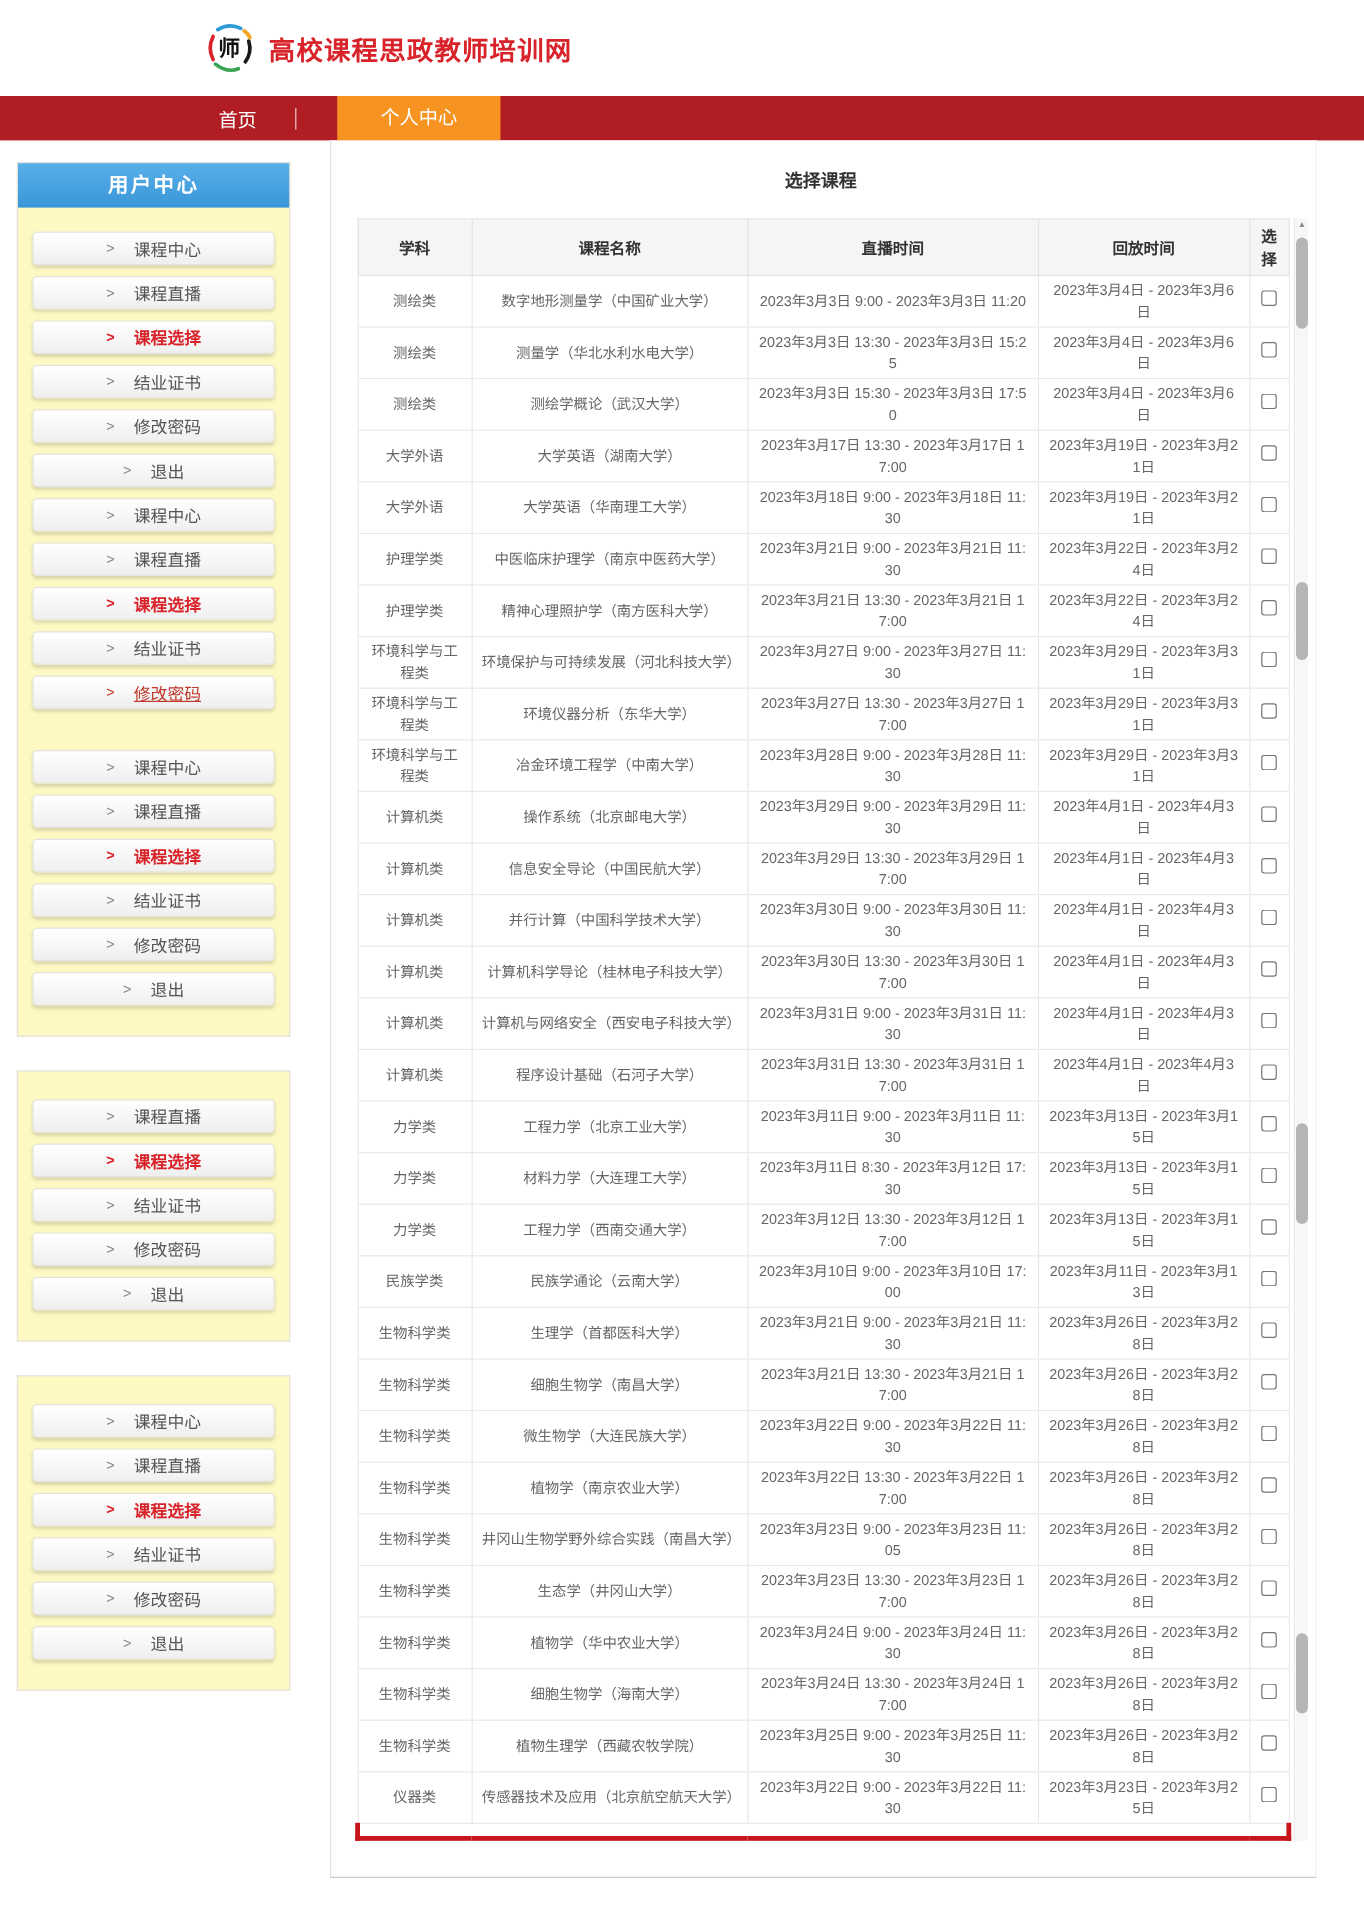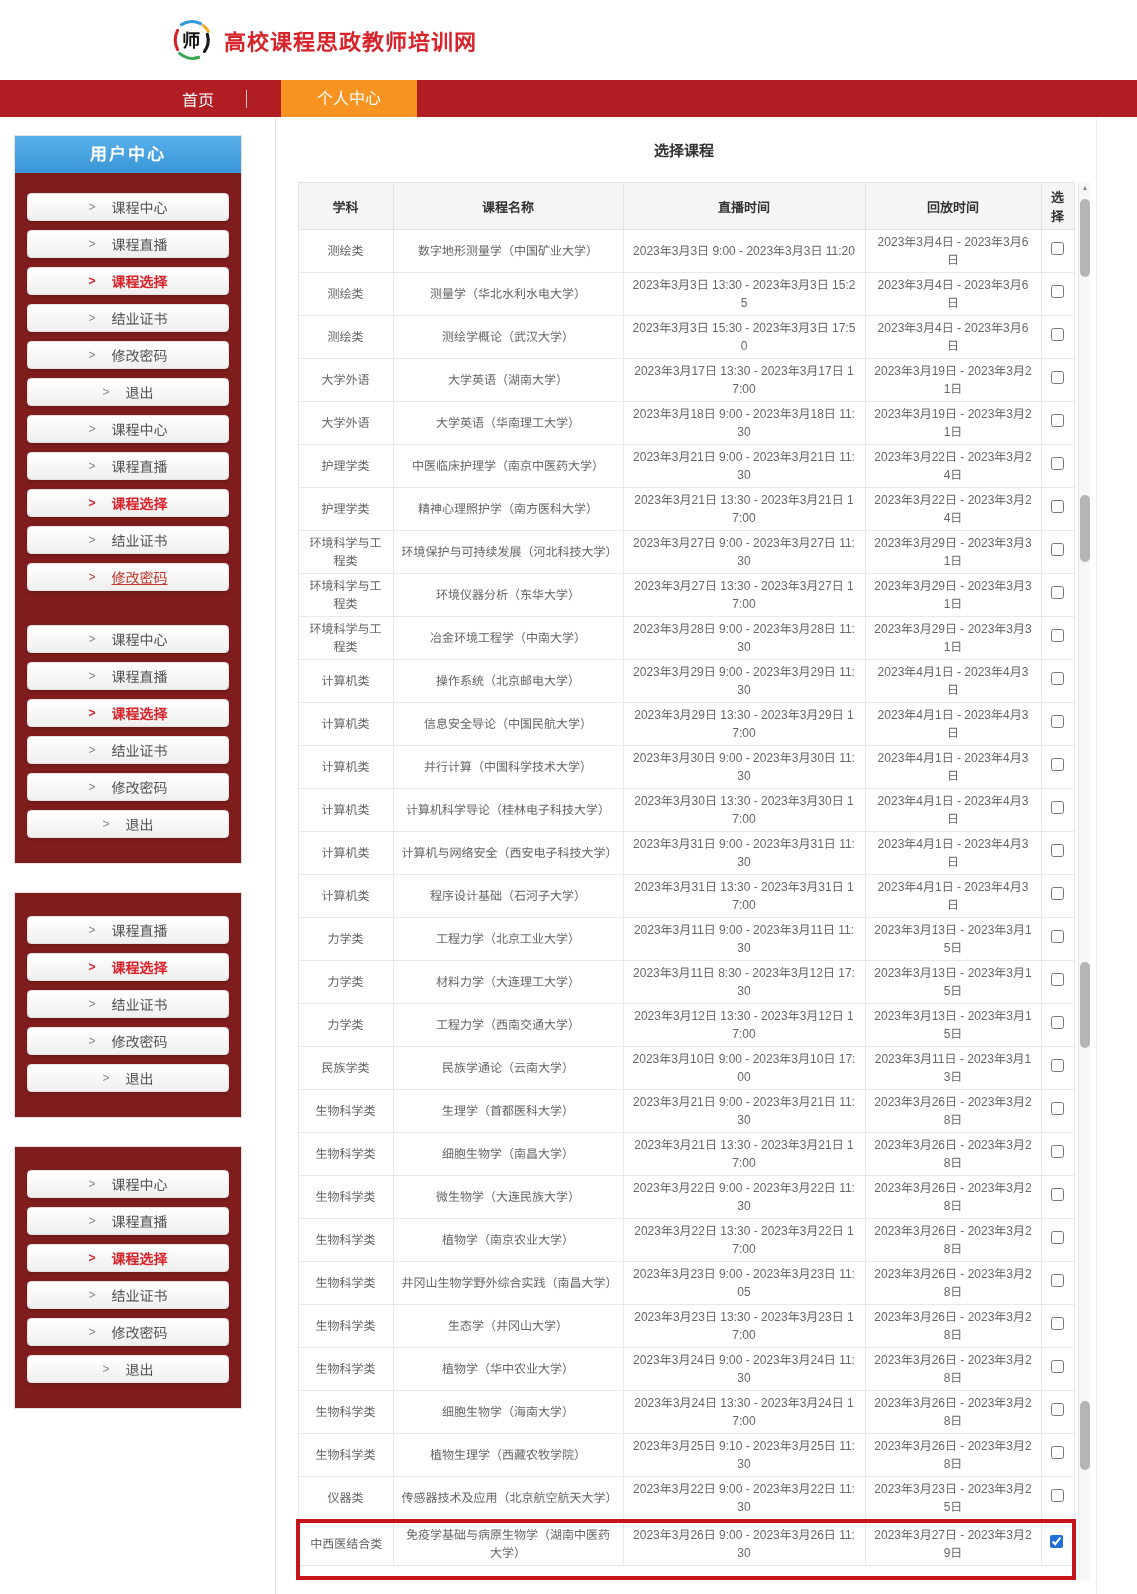--- a/index.html
+++ b/index.html
@@ -15,21 +15,21 @@
   .site-title { color: #d9232a; font-size: 22px; font-weight: bold; letter-spacing: 1px; }
   
   .main-nav { height: 37px; background: #b01e24; display: flex; align-items: center; padding-left: 182px; }
   .nav-link { color: #fff; font-size: 16px; cursor: pointer; text-decoration: none; }
   .nav-sep { width: 1px; height: 18px; background: rgba(255,255,255,.75); margin: 0 26px 0 32px; }
   .nav-link.active { background: #f79320; height: 37px; line-height: 37px; padding: 0 36px; margin-left: 8px; }
   
   .layout { display: flex; align-items: flex-start; }
   
   .sidebar { width: 228px; flex-shrink: 0; margin: 18px 0 0 14px; }
-  .side-block { background: #7f1d1d; border: 1px solid #e2e2e2; padding-bottom: 16px; margin-bottom: 28px; }
+  .side-block { background: #fef9c3; border: 1px solid #e2e2e2; padding-bottom: 16px; margin-bottom: 28px; }
   .side-block:not(:first-child) { padding-top: 14px; }
   .side-title {
     height: 37px; line-height: 37px; text-align: center; color: #fff;
     font-weight: bold; font-size: 17px; letter-spacing: 2px;
     background: linear-gradient(#58b0e9, #3a96d8); margin-bottom: 20px;
   }
   .side-item {
     display: flex; align-items: center; justify-content: center; gap: 16px;
     height: 28px; margin: 9px 12px; font-size: 14px; color: #555; cursor: pointer;
     background: linear-gradient(#ffffff, #efefef);
@@ -441,37 +441,30 @@
             <tr>
               <td>生物科学类</td>
               <td>细胞生物学（海南大学）</td>
               <td>2023年3月24日 13:30 - 2023年3月24日 17:00</td>
               <td>2023年3月26日 - 2023年3月28日</td>
               <td><input type="checkbox" style=""></td>
             </tr>
             <tr>
               <td>生物科学类</td>
               <td>植物生理学（西藏农牧学院）</td>
-              <td>2023年3月25日 9:10 - 2023年3月25日 11:30</td>
+              <td>2023年3月25日 9:00 - 2023年3月25日 11:30</td>
               <td>2023年3月26日 - 2023年3月28日</td>
               <td><input type="checkbox" style=""></td>
             </tr>
             <tr>
               <td>仪器类</td>
               <td>传感器技术及应用（北京航空航天大学）</td>
               <td>2023年3月22日 9:00 - 2023年3月22日 11:30</td>
               <td>2023年3月23日 - 2023年3月25日</td>
               <td><input type="checkbox" style=""></td>
-            </tr>
-            <tr class="hl">
-              <td>中西医结合类</td>
-              <td>免疫学基础与病原生物学（湖南中医药大学）</td>
-              <td>2023年3月26日 9:00 - 2023年3月26日 11:30</td>
-              <td>2023年3月27日 - 2023年3月29日</td>
-              <td><input type="checkbox" checked="" style=""></td>
             </tr>
             <tr class="hl-spacer">
               <td colspan="5"></td>
             </tr>
           </tbody>
       </table>
 
       <div class="sb">
         <div class="sb-arrow">▲</div>
         <div class="sb-thumb t1"></div>

